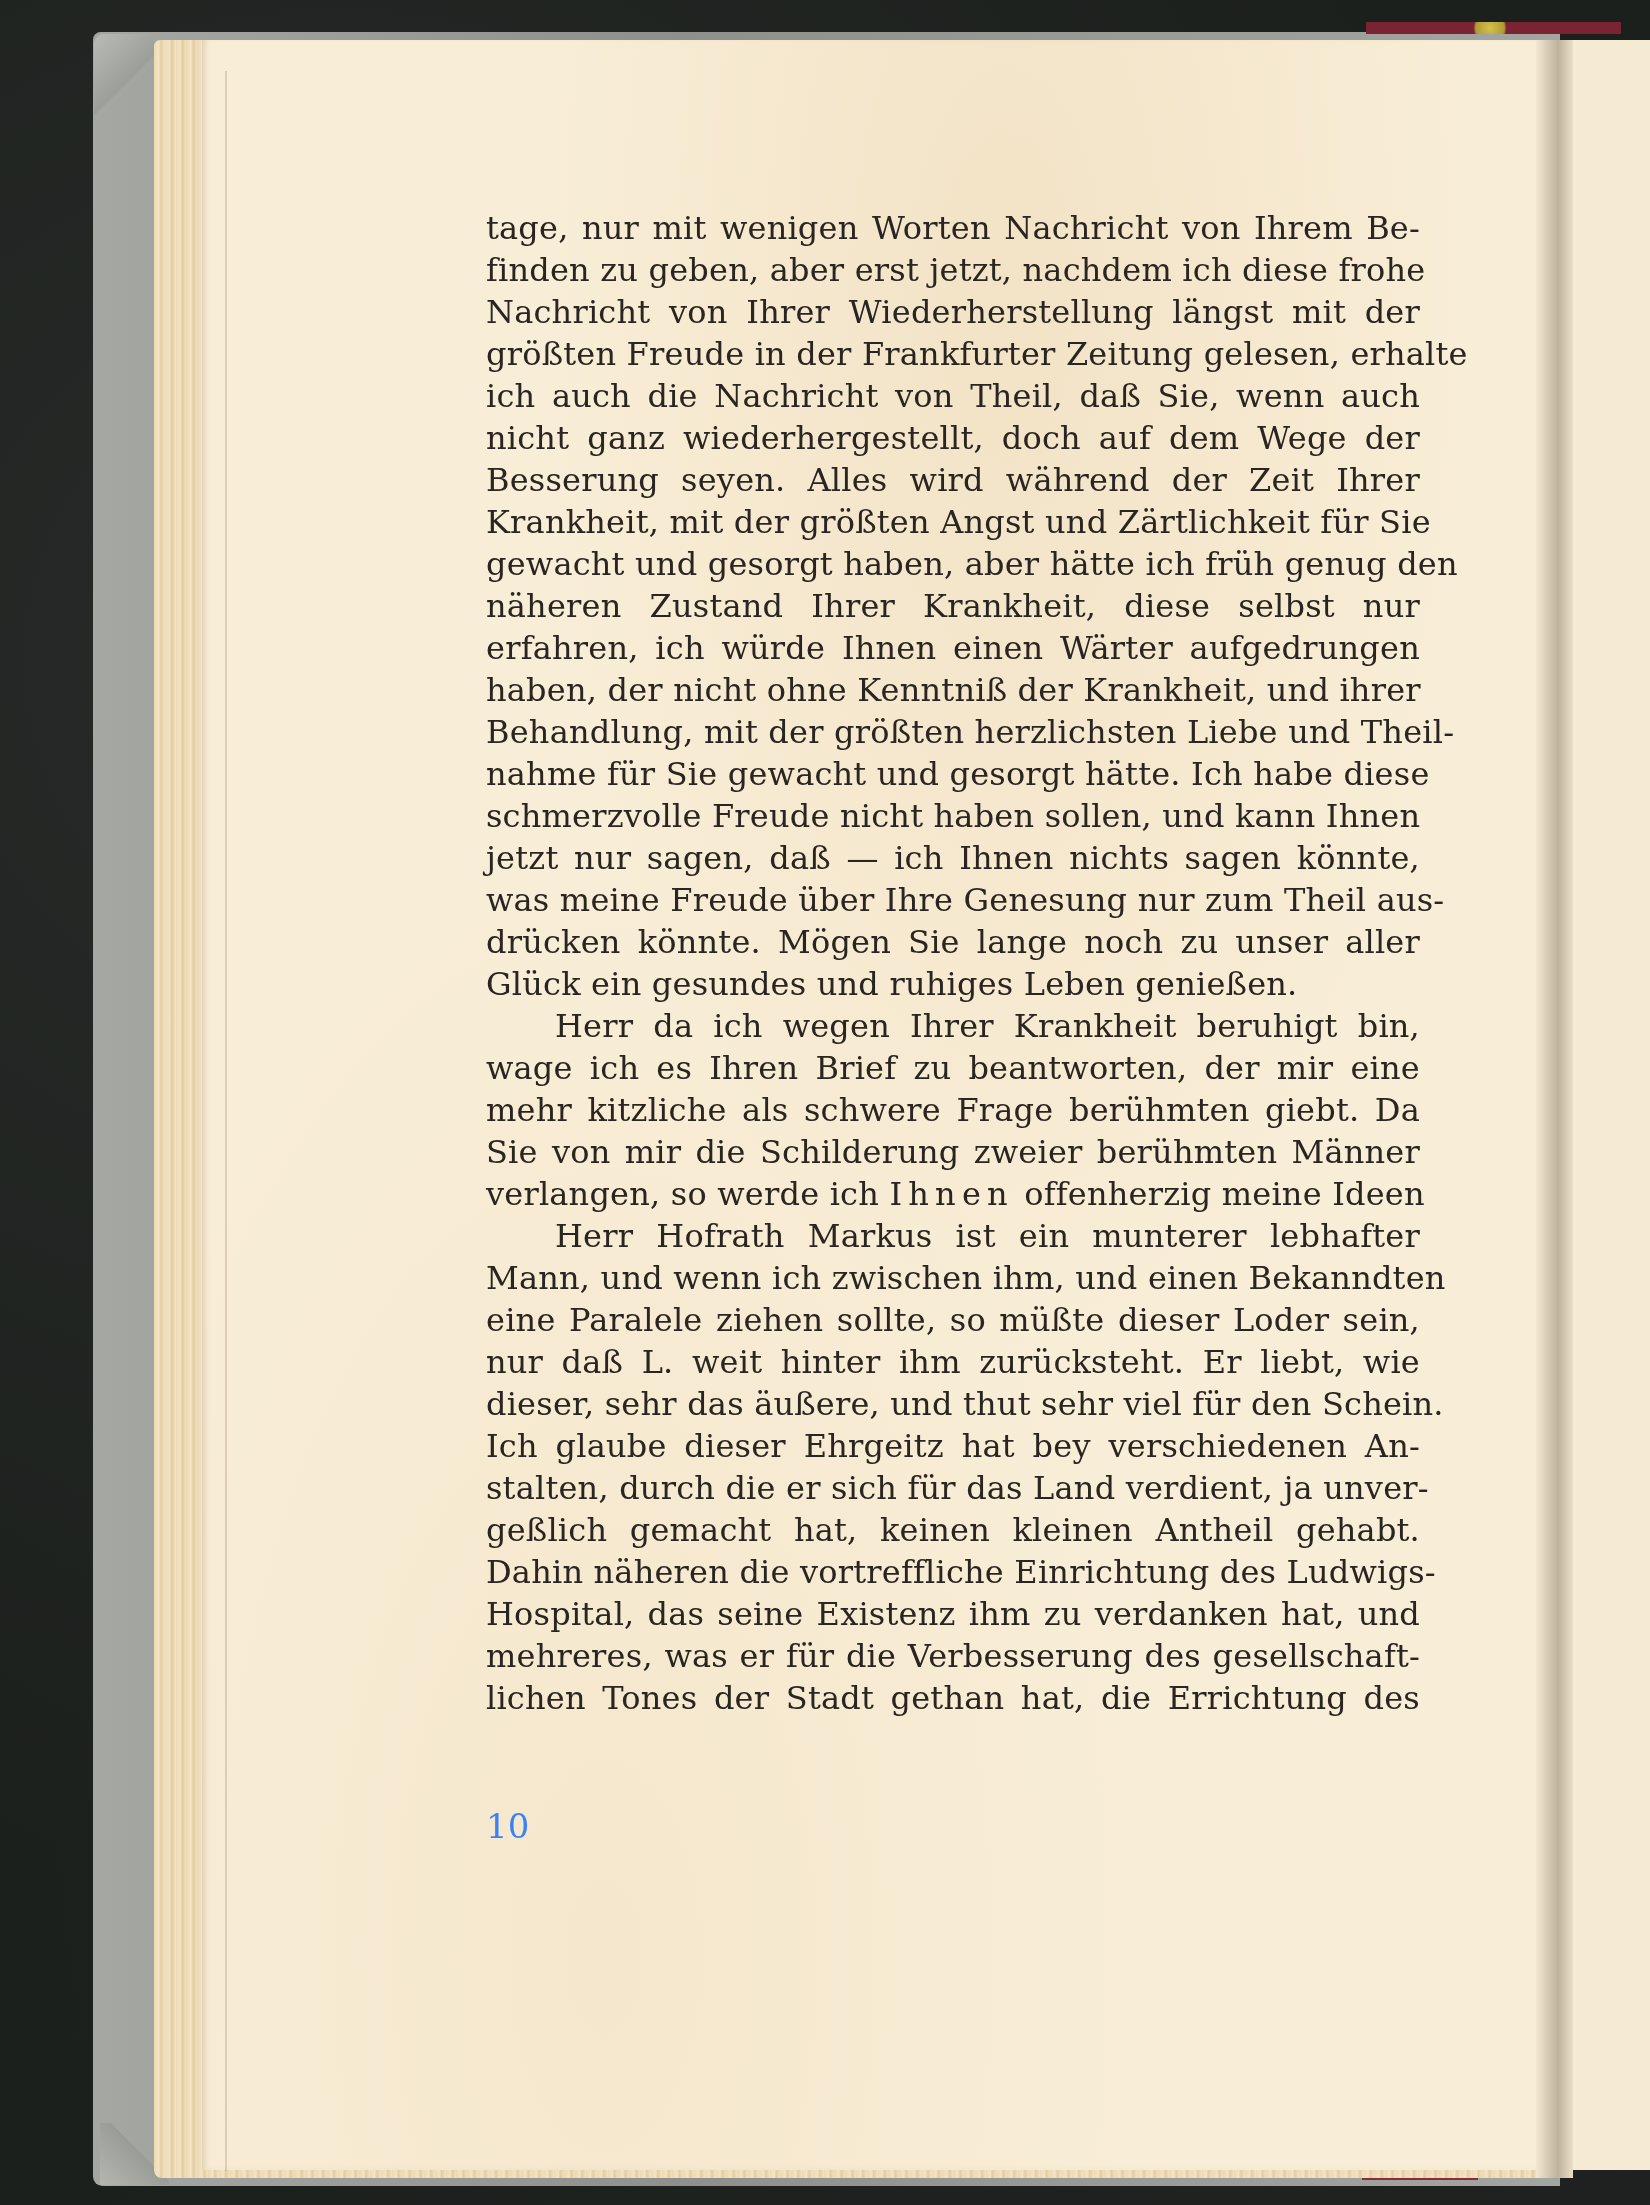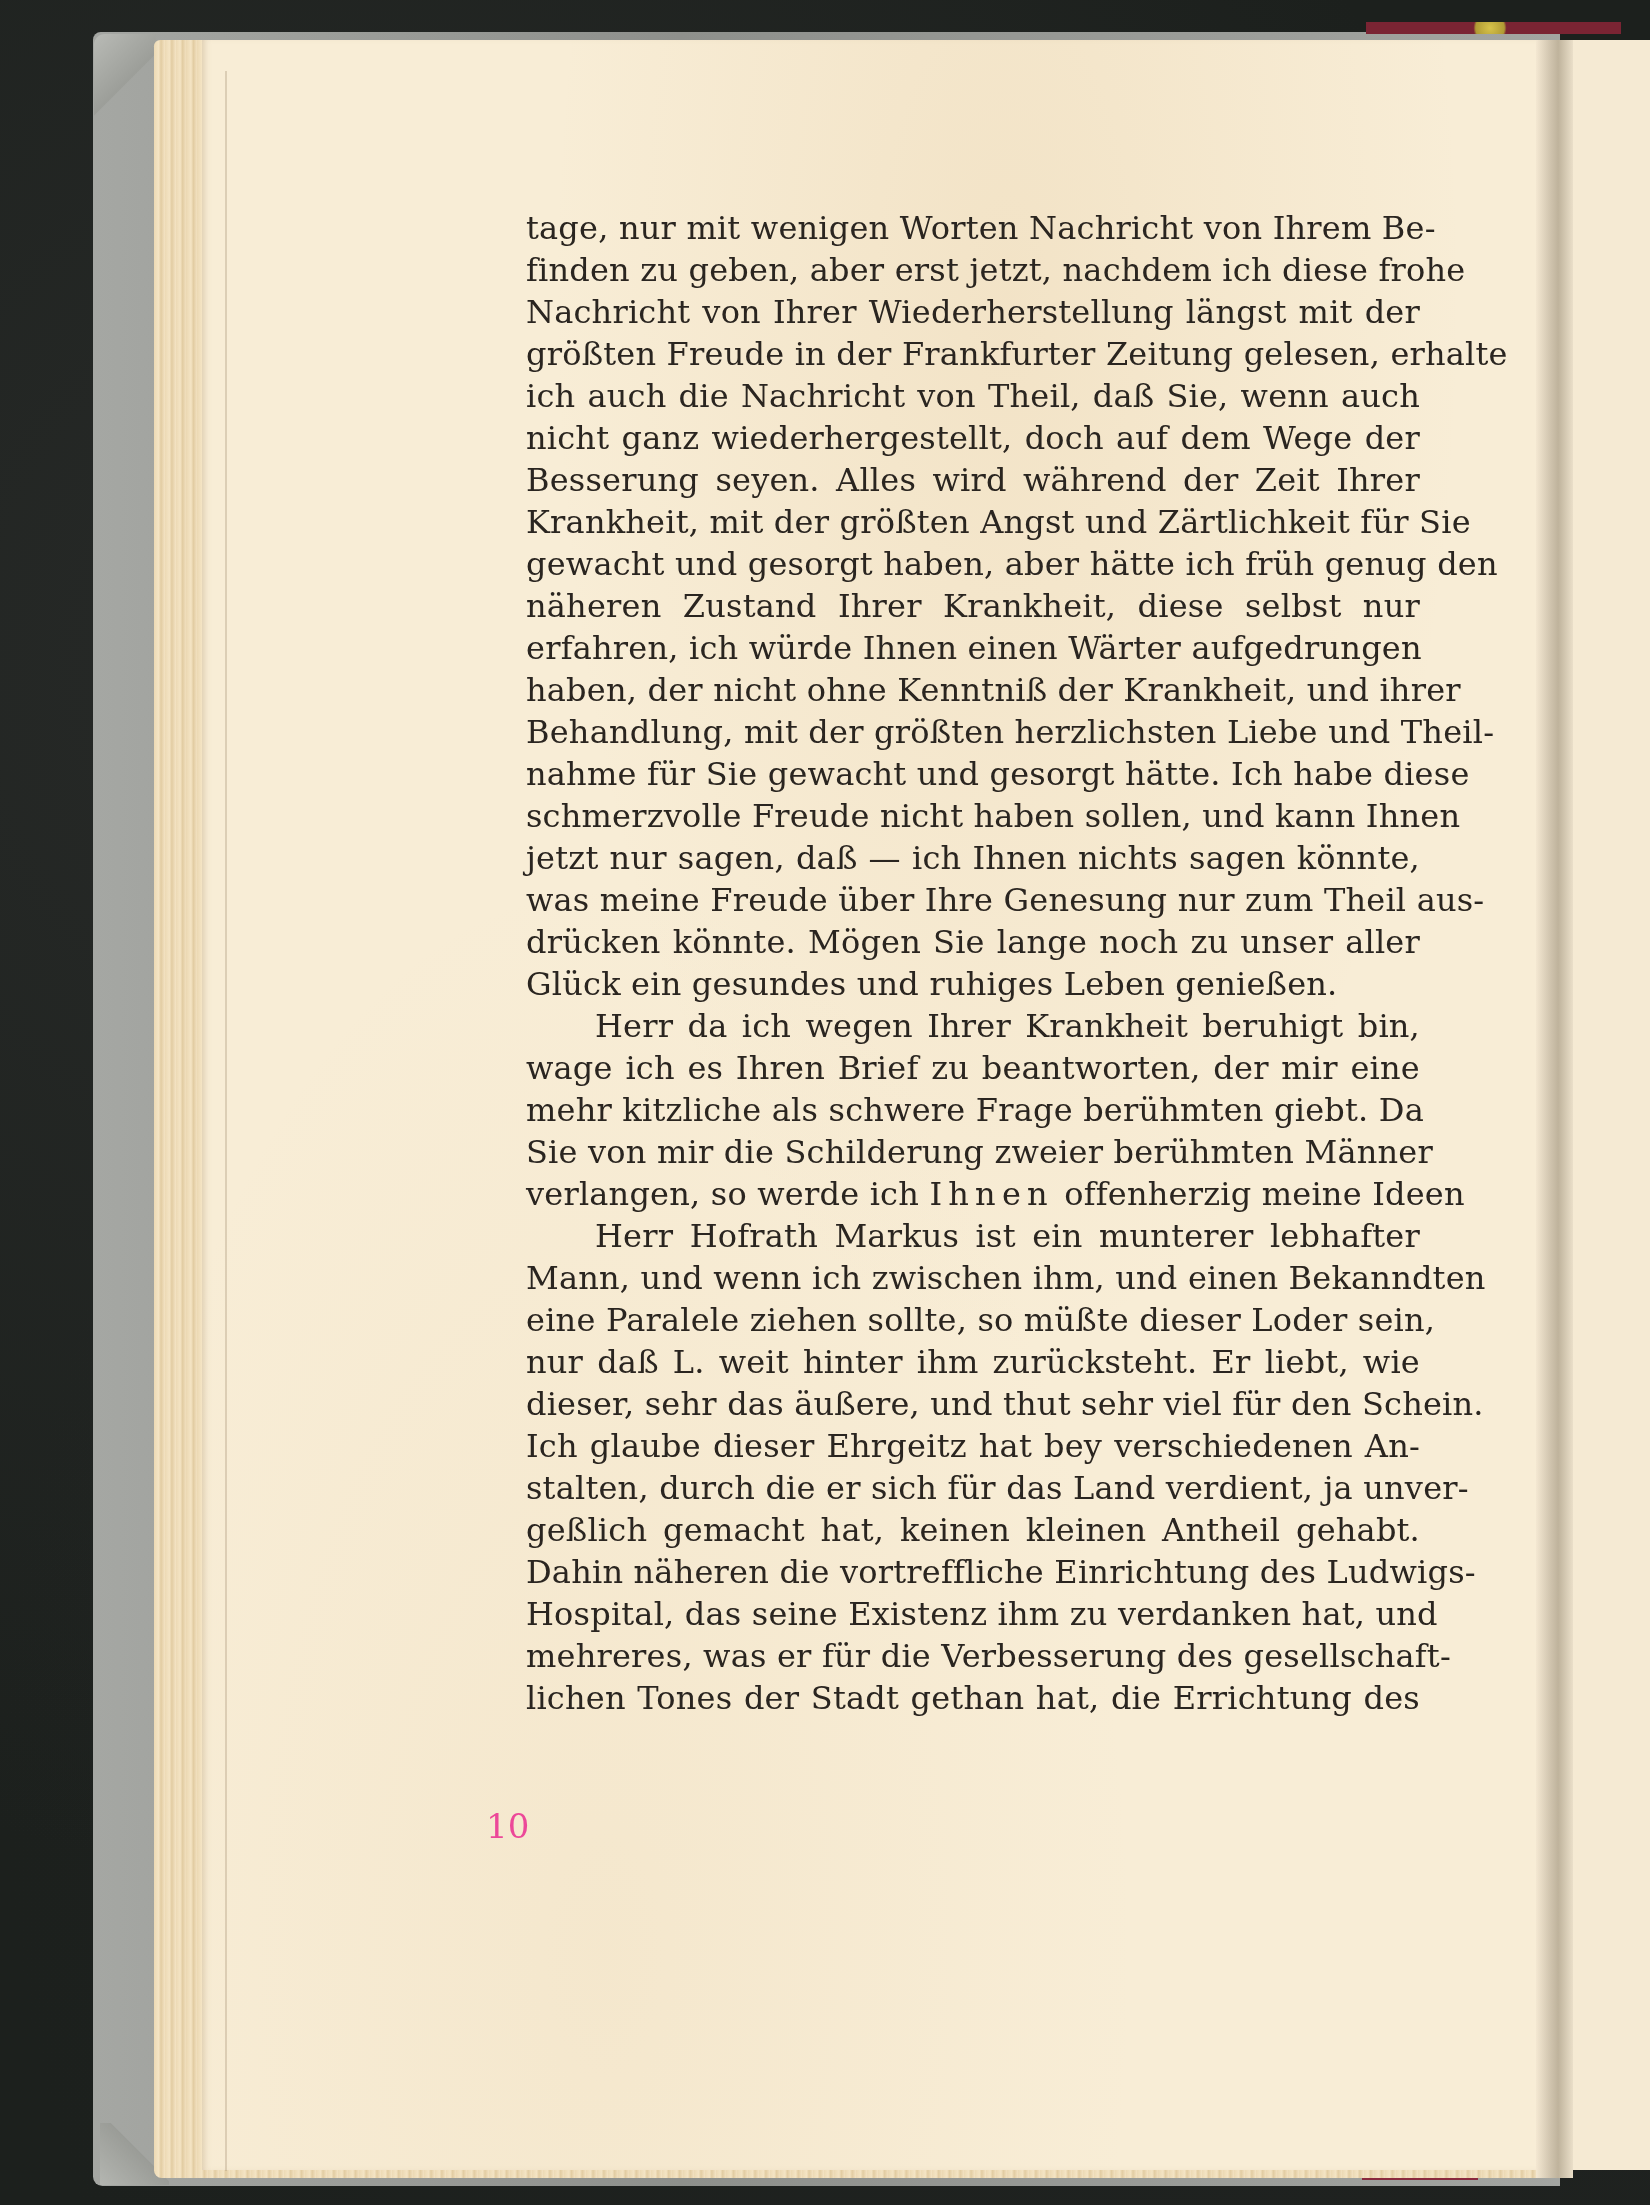--- a/index.html
+++ b/index.html
@@ -70,29 +70,29 @@
 
   .text-block {
     position: absolute; left: 486px; top: 207px; width: 934px;
     color: #2a2520;
     font-size: 32px;
     line-height: 42px;
     letter-spacing: 0.2px;
   }
   .line {
     display: block; white-space: nowrap; height: 42px;
-    text-align: justify; text-align-last: justify; margin-left: 40px;
+    text-align: justify; text-align-last: justify;
   }
   .line.last { text-align-last: left; }
   .line.indent { padding-left: 69px; }
   .spaced { letter-spacing: 6.2px; }
 
   .page-number {
     position: absolute; left: 486px; top: 1806px;
-    font-size: 34px; color: #ec4899;
+    font-size: 34px; color: #3b82f6;
   }
 </style>
 </head>
 <body>
 
 <div class="backdrop"></div>
 <div class="cover"></div>
 <div class="cover-corner-top"></div>
 <div class="cover-corner-bottom"></div>
 <div class="maroon-band"></div>

